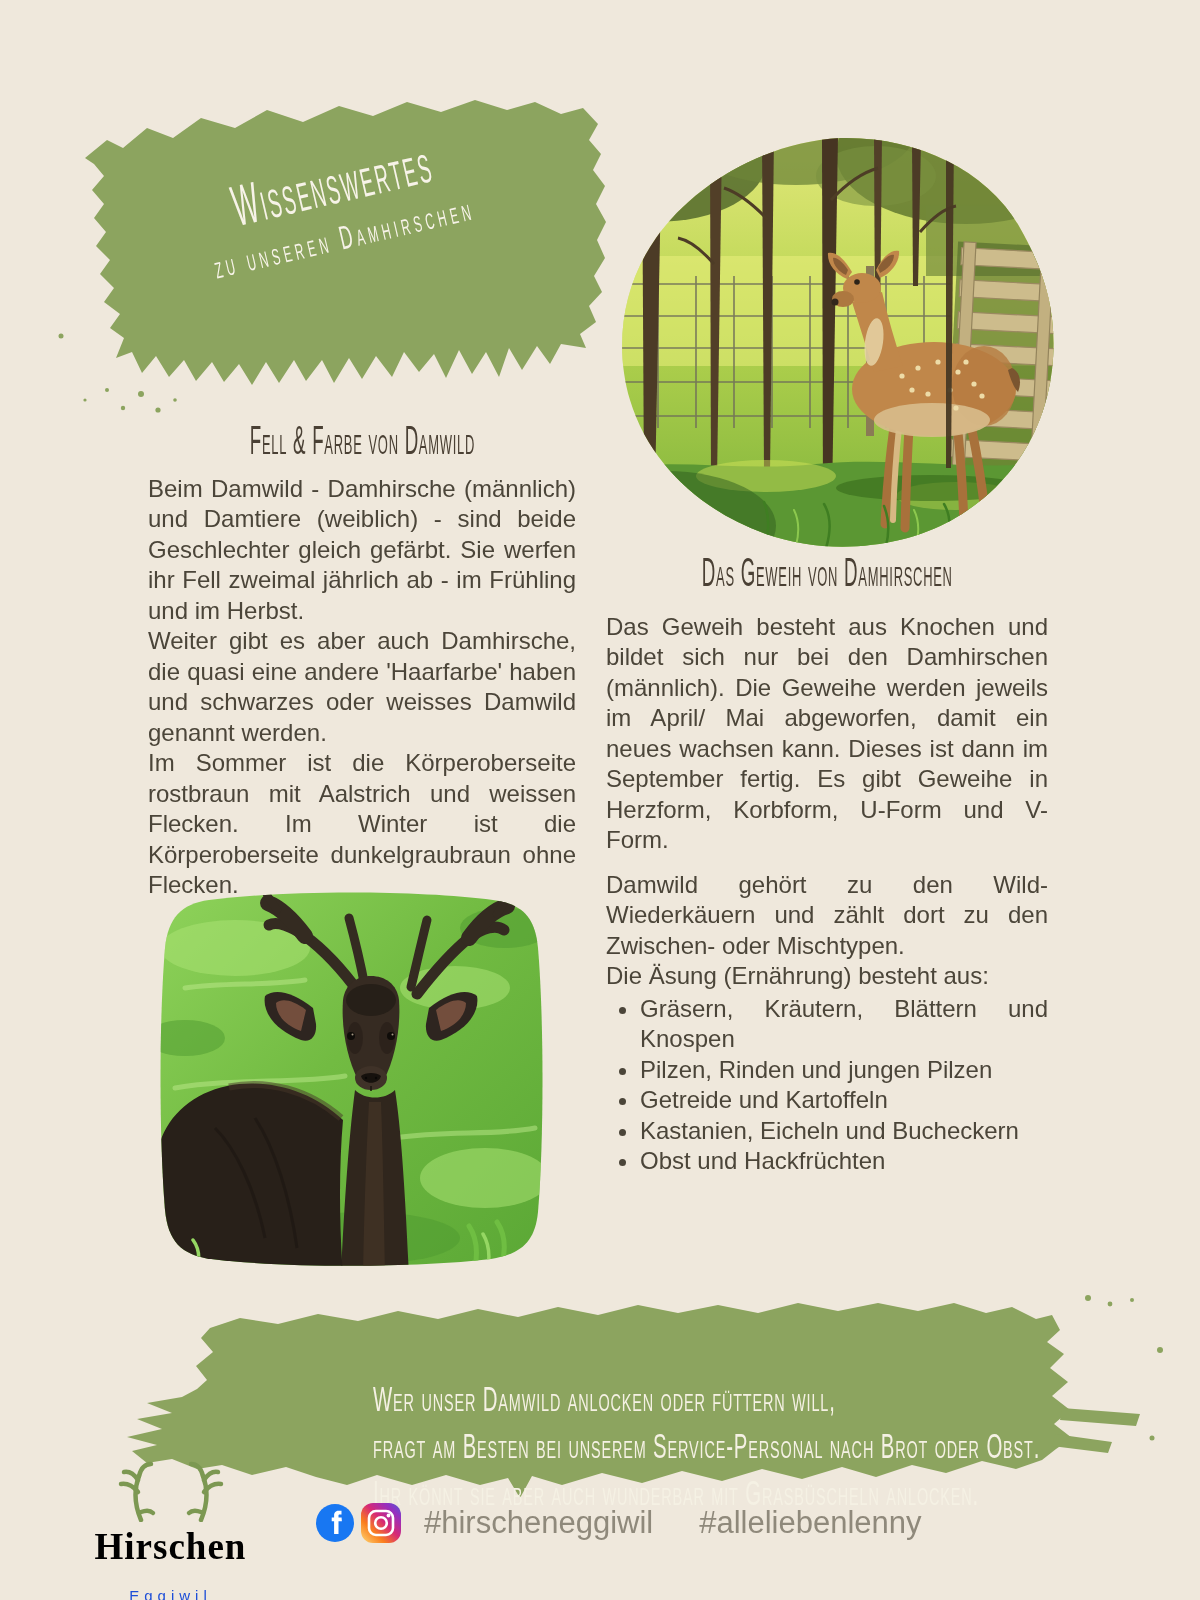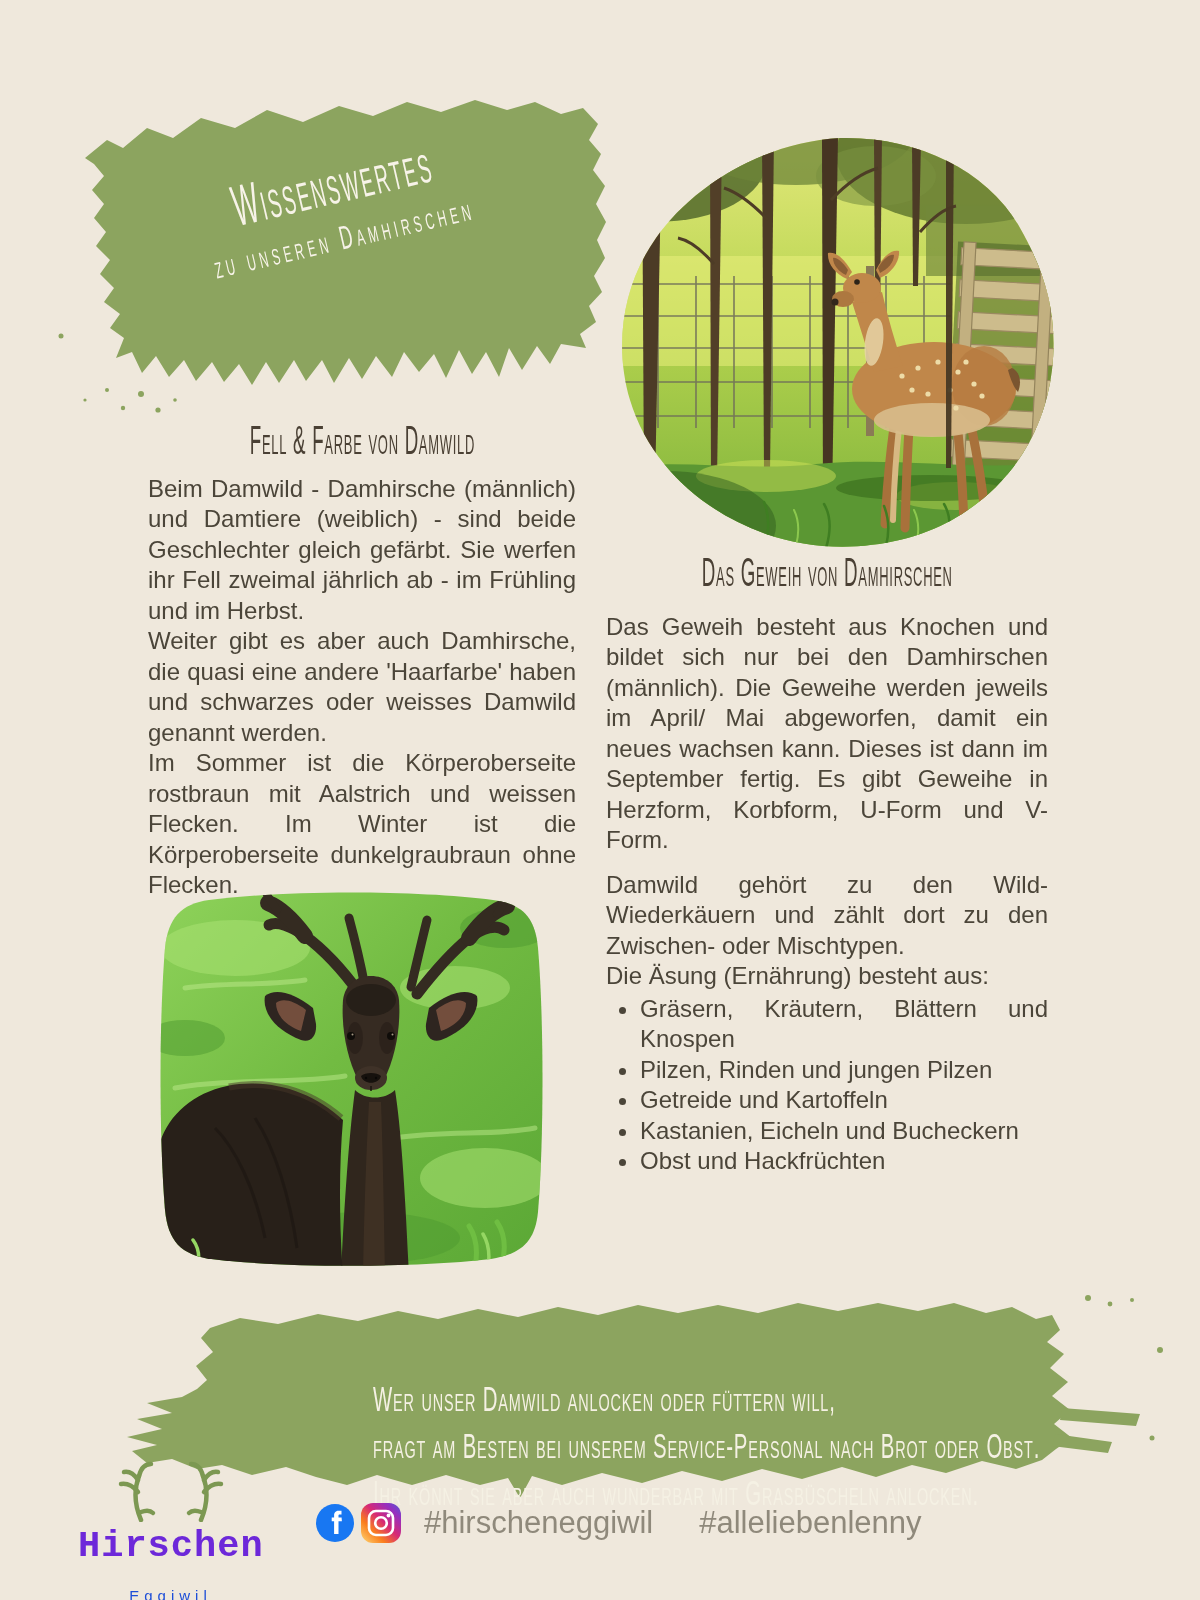--- a/index.html
+++ b/index.html
@@ -48,22 +48,22 @@
   .banner-bottom { position:absolute; left:100px; top:1288px; width:1100px; height:235px; }
   .banner-bottom svg { position:absolute; left:0; top:0; }
   .callout-text { position:absolute; left:210px; width:840px; top:47px; text-align:left; color:#F5F1E4;margin-top:40px; }
   .callout-line {
     display:block; font-variant:small-caps; font-size:24px; letter-spacing:1px;
     height:47px; line-height:47px; transform:scale(0.85,1.45); white-space:nowrap;
   }
   
   .logo { position:absolute; left:78px; top:1458px; width:185px; text-align:center; }
   .logo-title {
-    font-family:Liberation Mono, monospace; font-weight:700; font-size:37px;
-    color:#6d28d9; letter-spacing:1px; line-height:1; margin-top:2px;
+    font-family:Liberation Serif, serif; font-weight:700; font-size:37px;
+    color:#000000; letter-spacing:1px; line-height:1; margin-top:2px;
   }
   .logo-subtitle { font-size:15px; letter-spacing:5px; color:#1d4ed8; margin-top:22px;text-align:center; }
   .social { position:absolute; left:316px; top:1503px; display:flex; align-items:center; gap:7px; height:40px; }
   .hashtags { display:flex; gap:46px; margin-left:16px; color:#8F897B; font-size:31px; line-height:40px; }
 </style>
 </head>
 <body>
 
 <div class="page">
 

